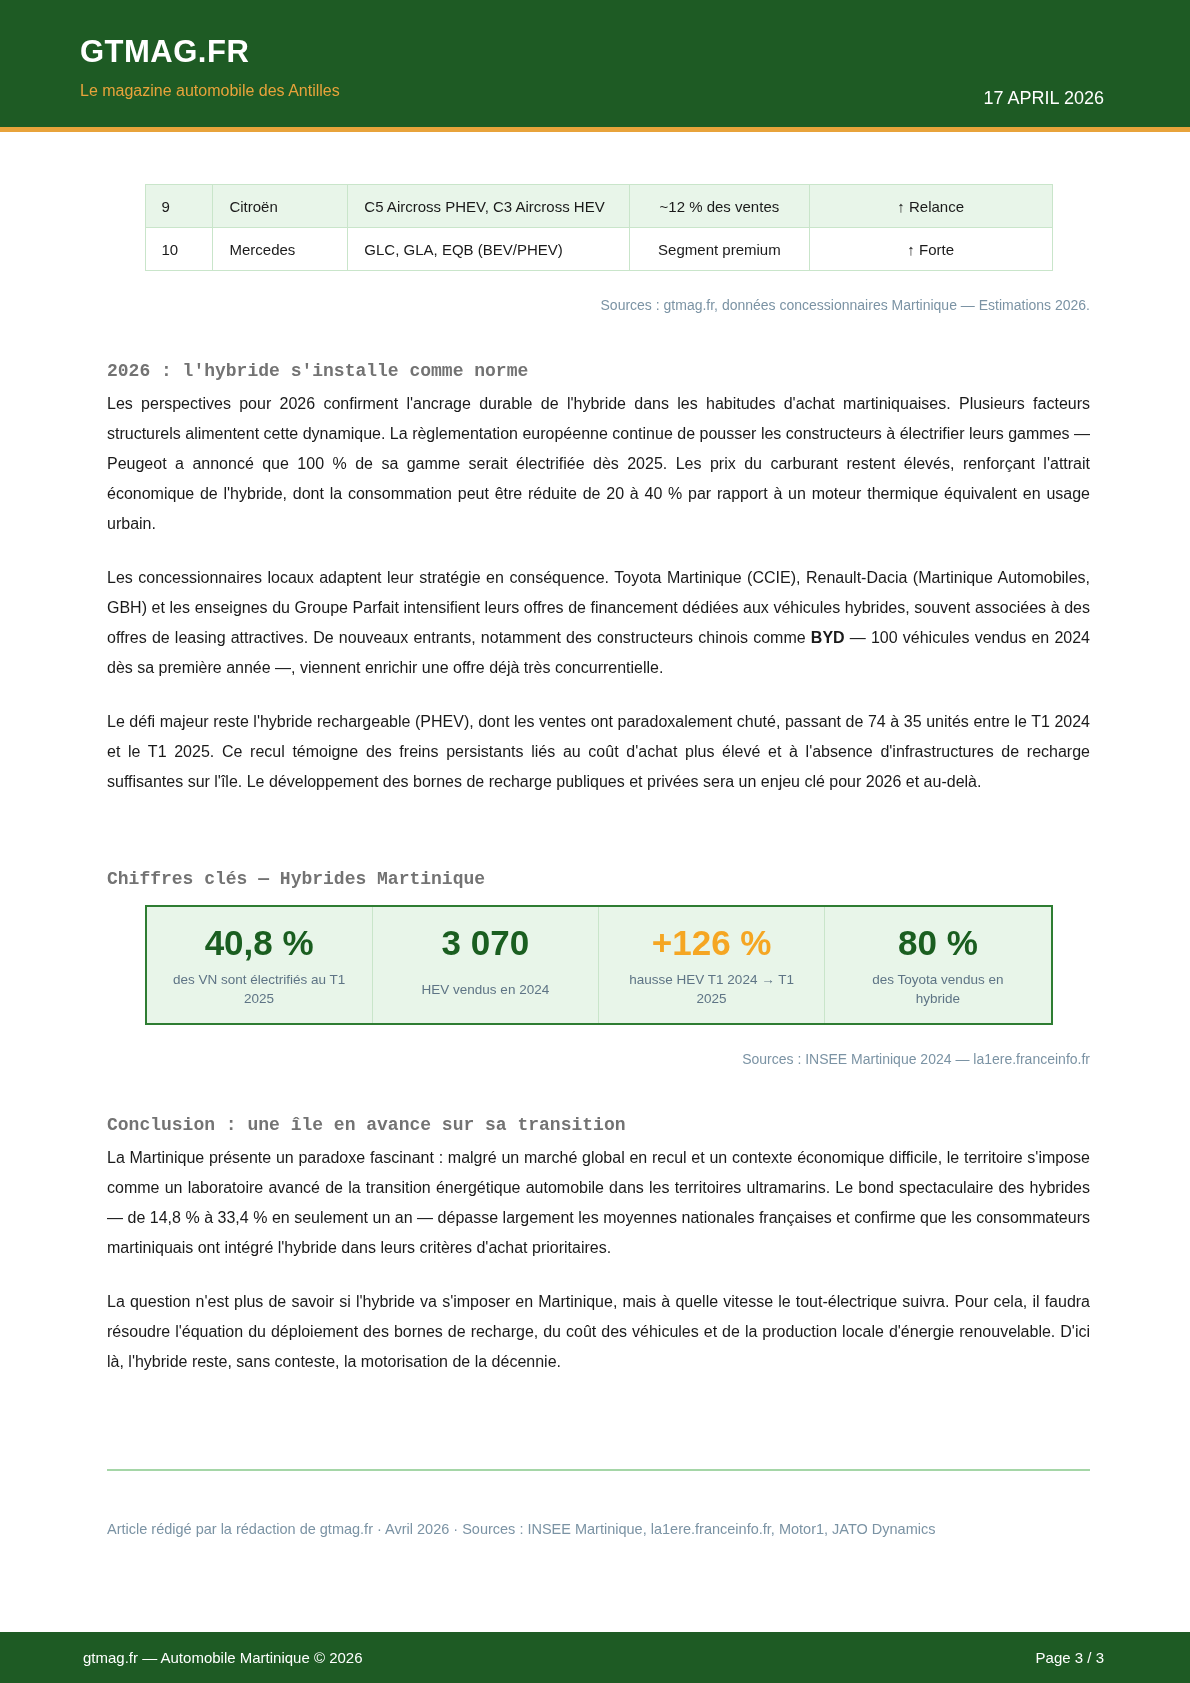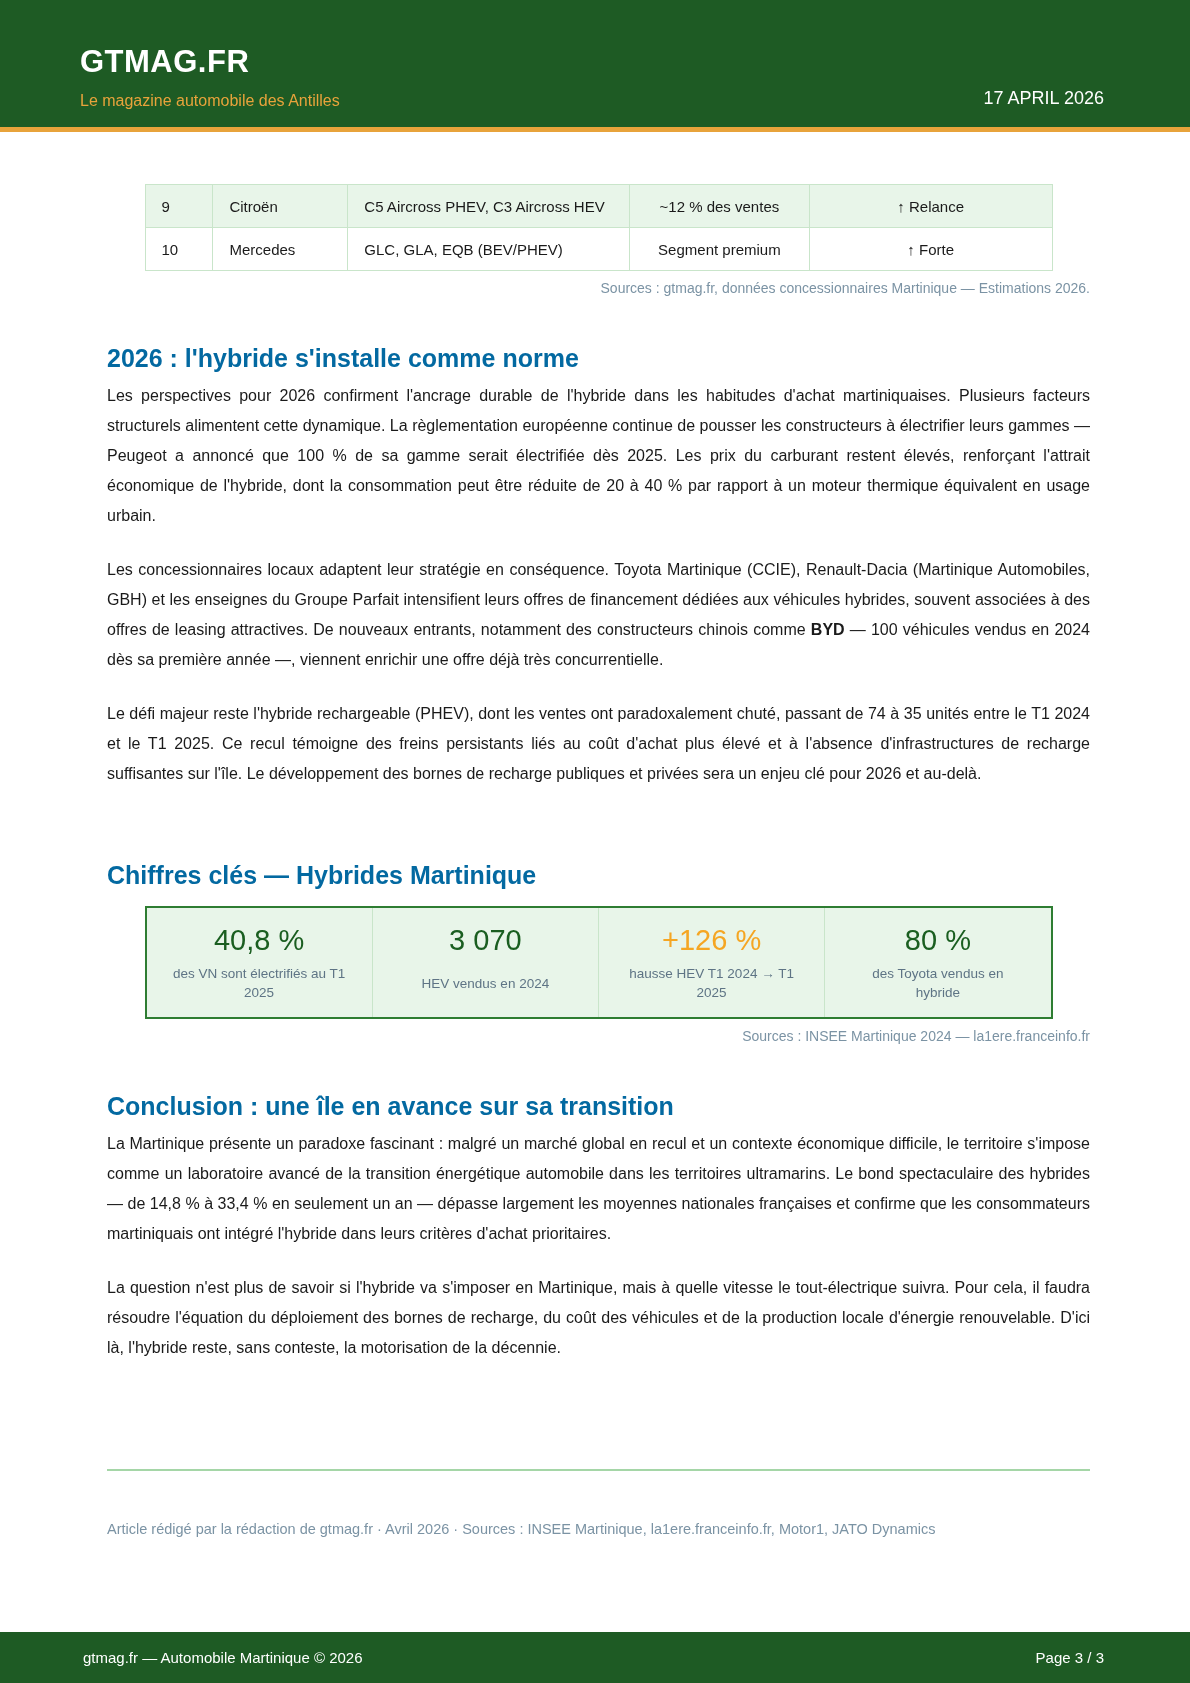--- a/index.html
+++ b/index.html
@@ -9,63 +9,64 @@
     width: 1190px; height: 1683px;
     display: flex; flex-direction: column;
     overflow: hidden; background: #ffffff;
   }
 
   
   .site-header {
     height: 132px; flex: none;
     background: #1e5b24;
     border-bottom: 5px solid #e8a33b;
-    padding: 44px 86px 0 80px;
+    padding: 34px 86px 0 80px;
     position: relative;
   }
   .brand-title { color: #ffffff; font-size: 31px; font-weight: bold; letter-spacing: 0.5px; }
   .brand-subtitle { color: #e8a33b; font-size: 16px; margin-top: 12px; }
   .header-date { position: absolute; top: 88px; right: 86px; color: #ffffff; font-size: 18px; }
 
   
   .content { flex: 1; display: flex; flex-direction: column; padding: 0 100px 0 107px; }
 
   .data-table {
     width: 908px; margin: 52px auto 0;
     border-collapse: collapse;
     font-size: 15px; color: #1a1a1a;
   }
   .data-table td { border: 1px solid #c9e5ca; padding: 0 16px; height: 43px; background: #ffffff; }
   .data-table tr.highlight td { background: #e8f5e9; }
   .cell-center { text-align: center; }
 
   .source-note {
-    text-align: right; color: #7b93a4; font-size: 14px; margin-top: 9px;
+    text-align: right; color: #7b93a4; font-size: 14px; margin-top: 26px;
   }
 
   h2.section-title {
-    color: #0369a1; font-size: 25px; font-weight: bold;
+    color: #737373; font-size: 18px; font-weight: bold;
     margin: 48px 0 8px 0;
+    font-family: Liberation Mono, monospace;
   }
   p.body-text {
     font-size: 16px; line-height: 30px; text-align: justify;
     margin: 0 0 24px 0; color: #1a1a1a;
   }
   p.body-text strong { font-weight: bold; }
 
   
   .stats-box {
     width: 908px; margin: 8px auto 0;
     background: #e8f5e9;
     border: 2px solid #2e7d32;
     display: flex;
   }
   .stat-cell { flex: 1; padding: 16px 10px 12px; text-align: center; border-right: 1px solid #c9e5ca; }
   .stat-cell:last-child { border-right: none; }
-  .stat-value { font-size: 29px; font-weight: normal; color: #1a5e20; }
+  .stat-value { font-size: 35px; font-weight: bold; color: #1a5e20; }
   .stat-value.accent { color: #f5a623; }
   .stat-label {
     font-size: 13.5px; color: #5e7485; line-height: 19px;
     height: 44px; margin-top: 4px; padding: 0 14px;
     display: flex; align-items: center; justify-content: center;
   }
 
   
   .credits-block {
     margin-top: auto; margin-bottom: 95px;

